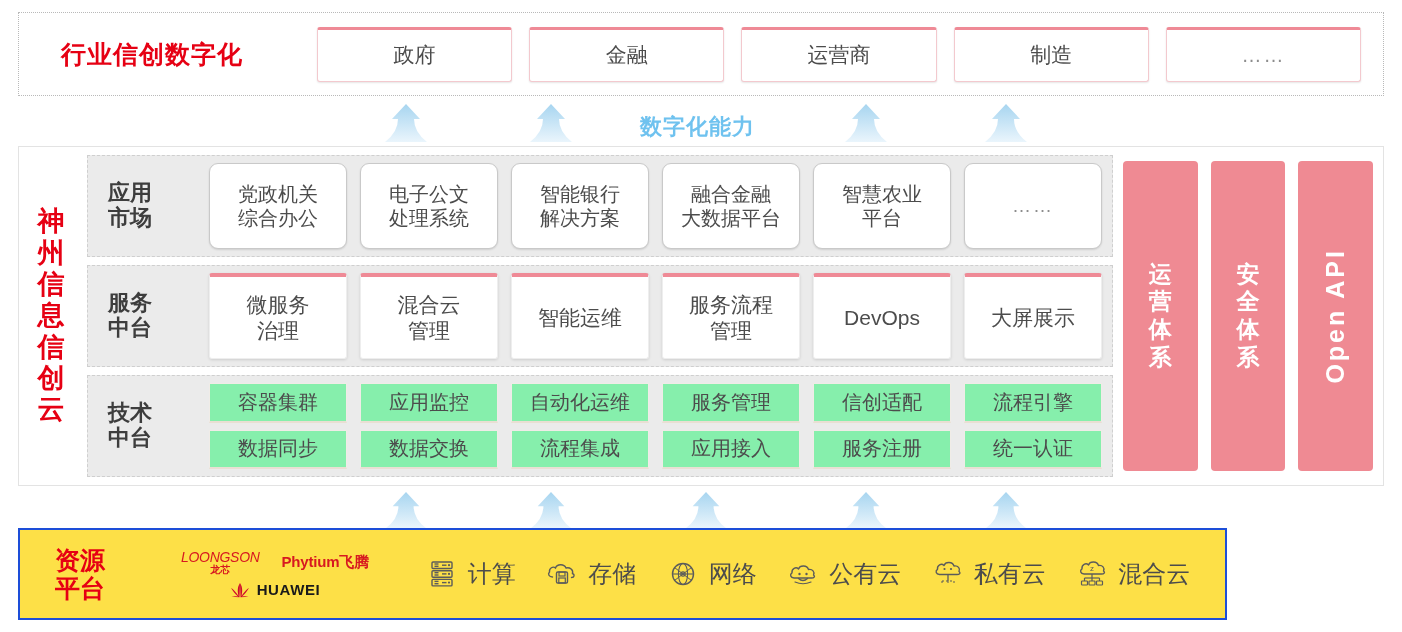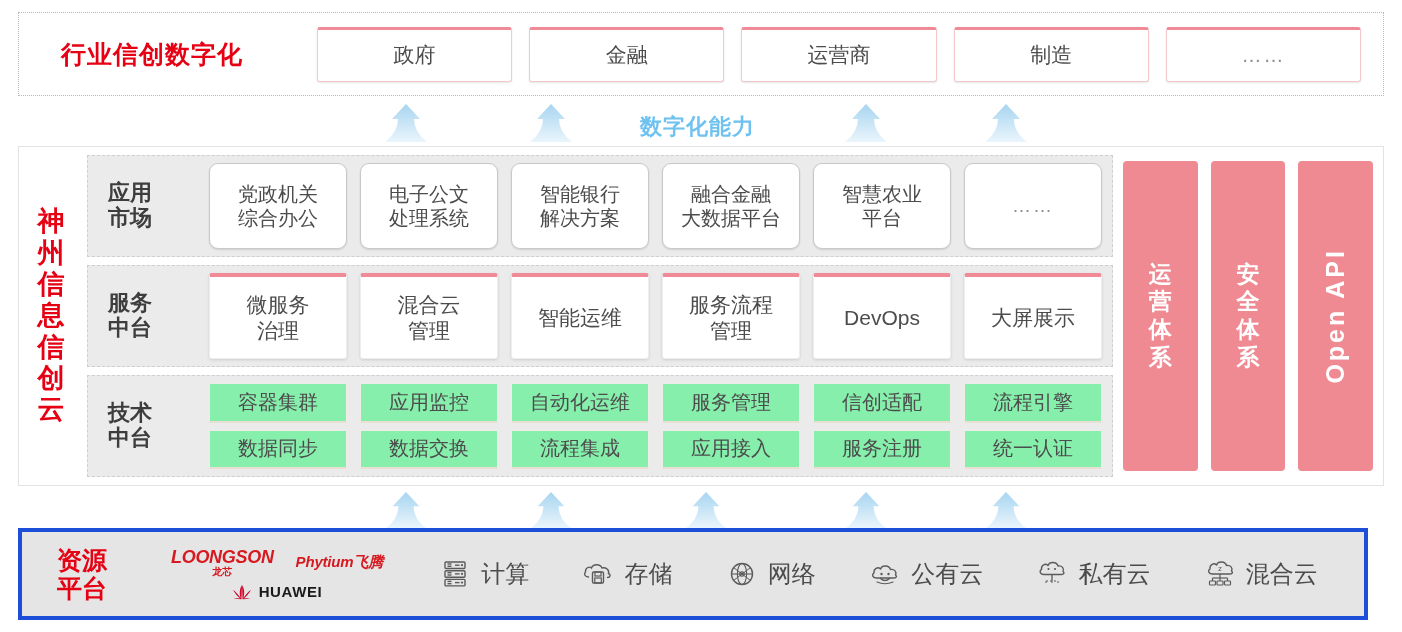--- a/index.html
+++ b/index.html
@@ -251,25 +251,25 @@
   .arrow-strip.bottom {
     left: 18px;
     top: 488px;
     width: 1366px;
     height: 42px;
   }
   .resource-band {
     position: absolute;
     left: 18px;
     top: 528px;
-    width: 1350px;
+    width: 1209px;
     height: 92px;
-    border: 4px solid #1d4ed8;
-    box-sizing: border-box;
-    background: #e5e5e5;
+    border: 2px solid #1d4ed8;
+    box-sizing: border-box;
+    background: #fde047;
     display: flex;
     align-items: center;
   }
   .res-title {
     width: 120px;
     flex: 0 0 auto;
     text-align: center;
     color: #e60013;
     font-size: 25px;
     font-weight: bold;
@@ -288,37 +288,36 @@
   .vendor-row {
     display: flex;
     align-items: center;
     gap: 22px;
   }
   .logo-loongson {
     text-align: center;
     line-height: 1;
   }
   .logo-loongson .lg-en {
-    font-size: 18px;
-    font-weight: bold;
+    font-size: 14px;
+    font-weight: normal;
     font-style: italic;
     color: #d71920;
     letter-spacing: -0.3px;
   }
   .logo-loongson .lg-cn {
     font-size: 10px;
     font-weight: bold;
     color: #d71920;
     margin-top: 1px;
   }
   .logo-phytium {
     font-size: 15px;
     font-weight: bold;
     color: #d71920;
-    font-style: italic;
     letter-spacing: -0.2px;
   }
   .logo-huawei {
     display: flex;
     align-items: center;
     gap: 7px;
   }
   .logo-huawei .hw-text {
     font-size: 15px;
     font-weight: bold;

